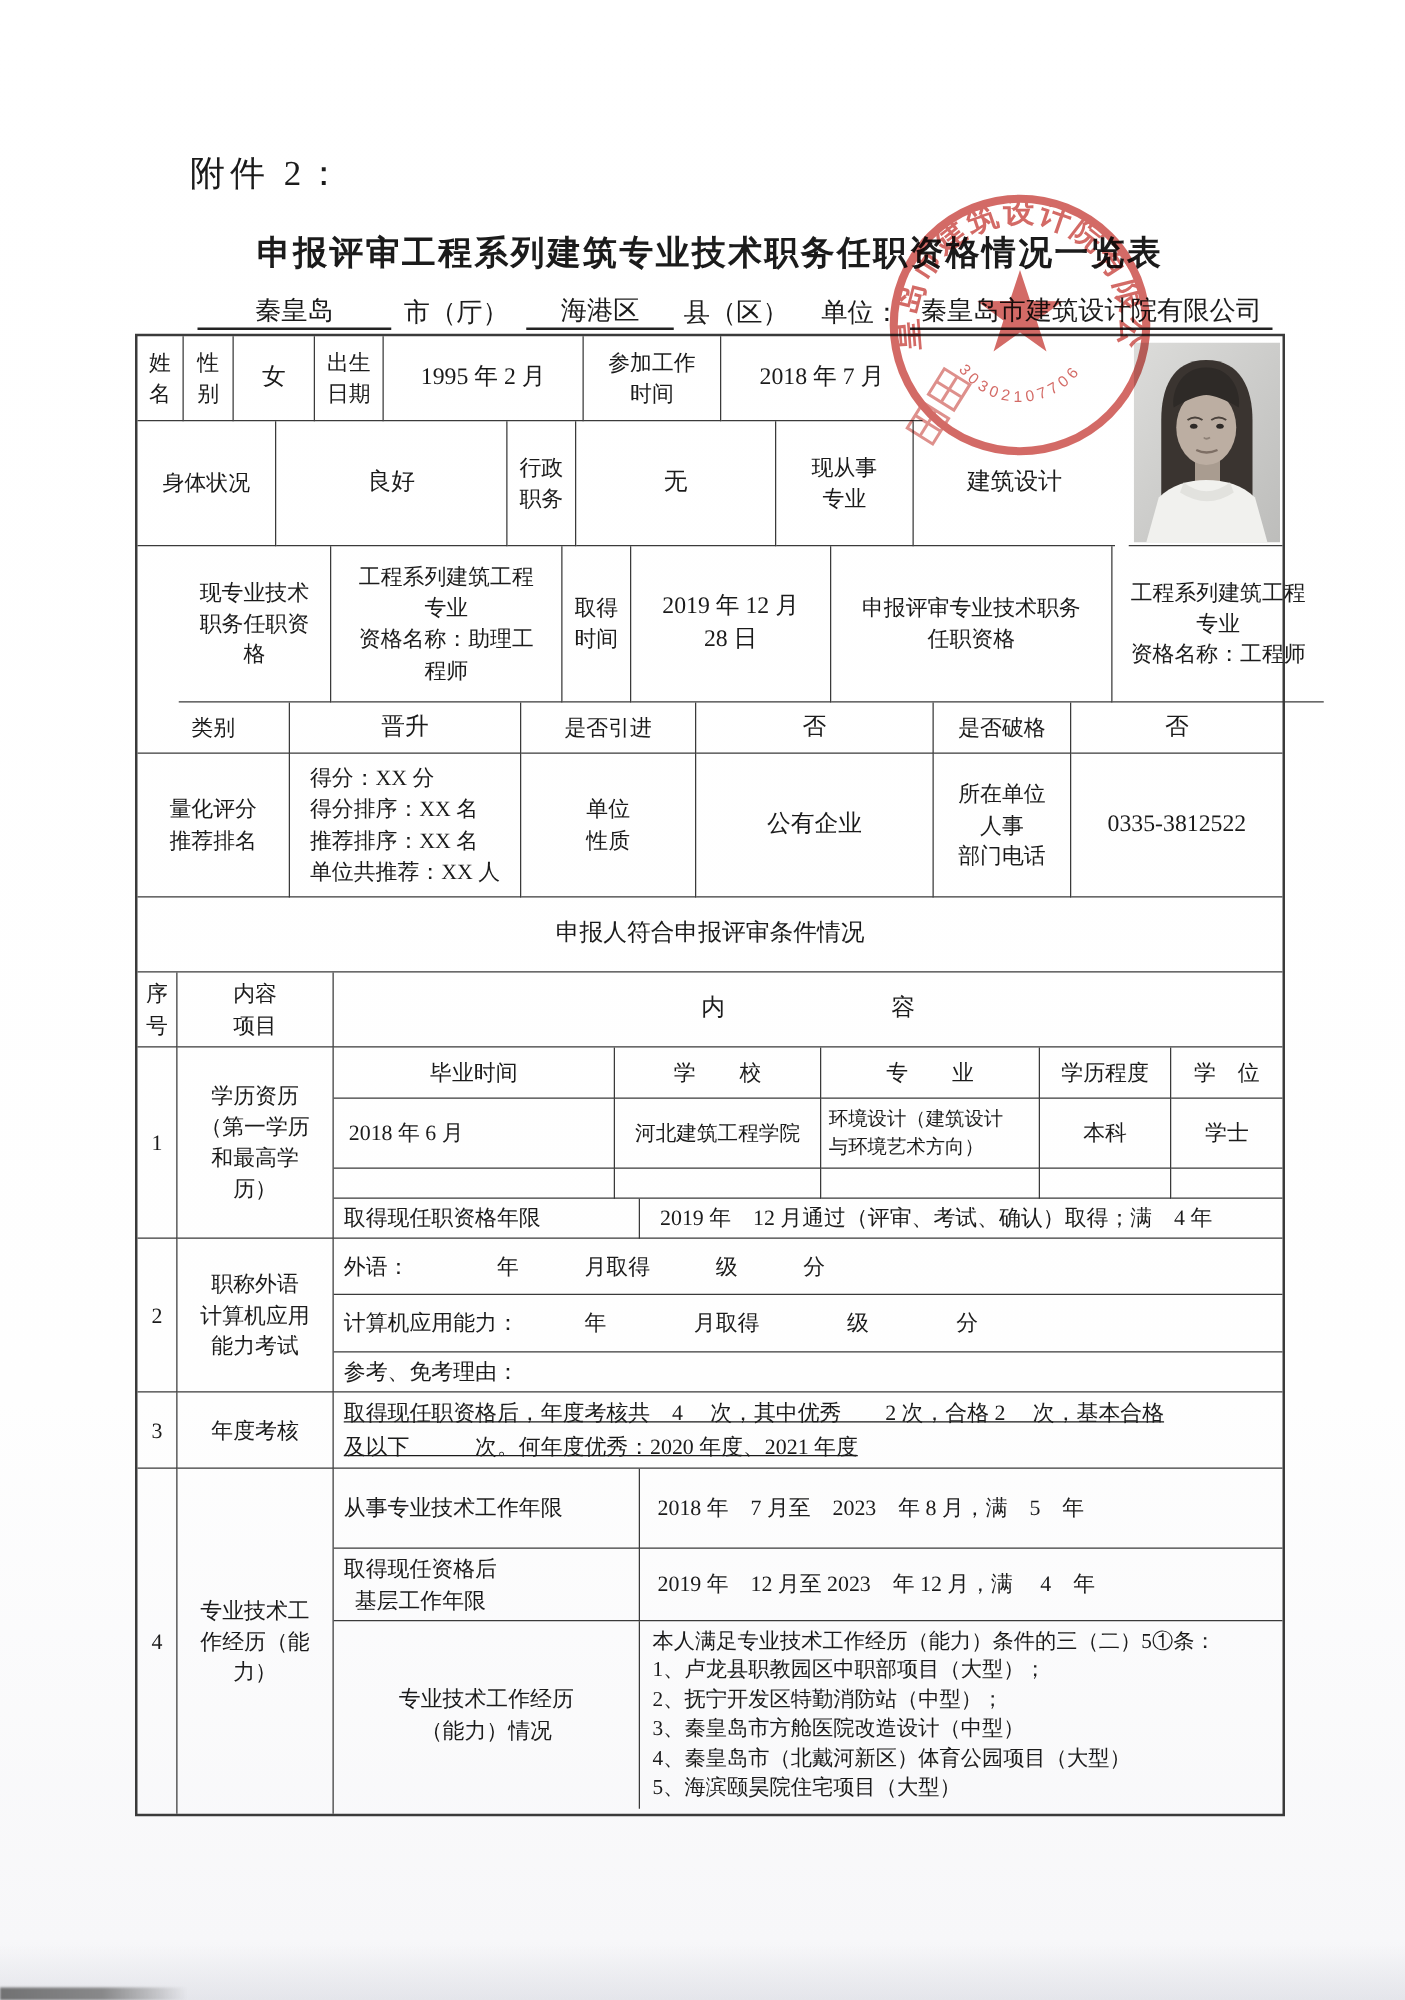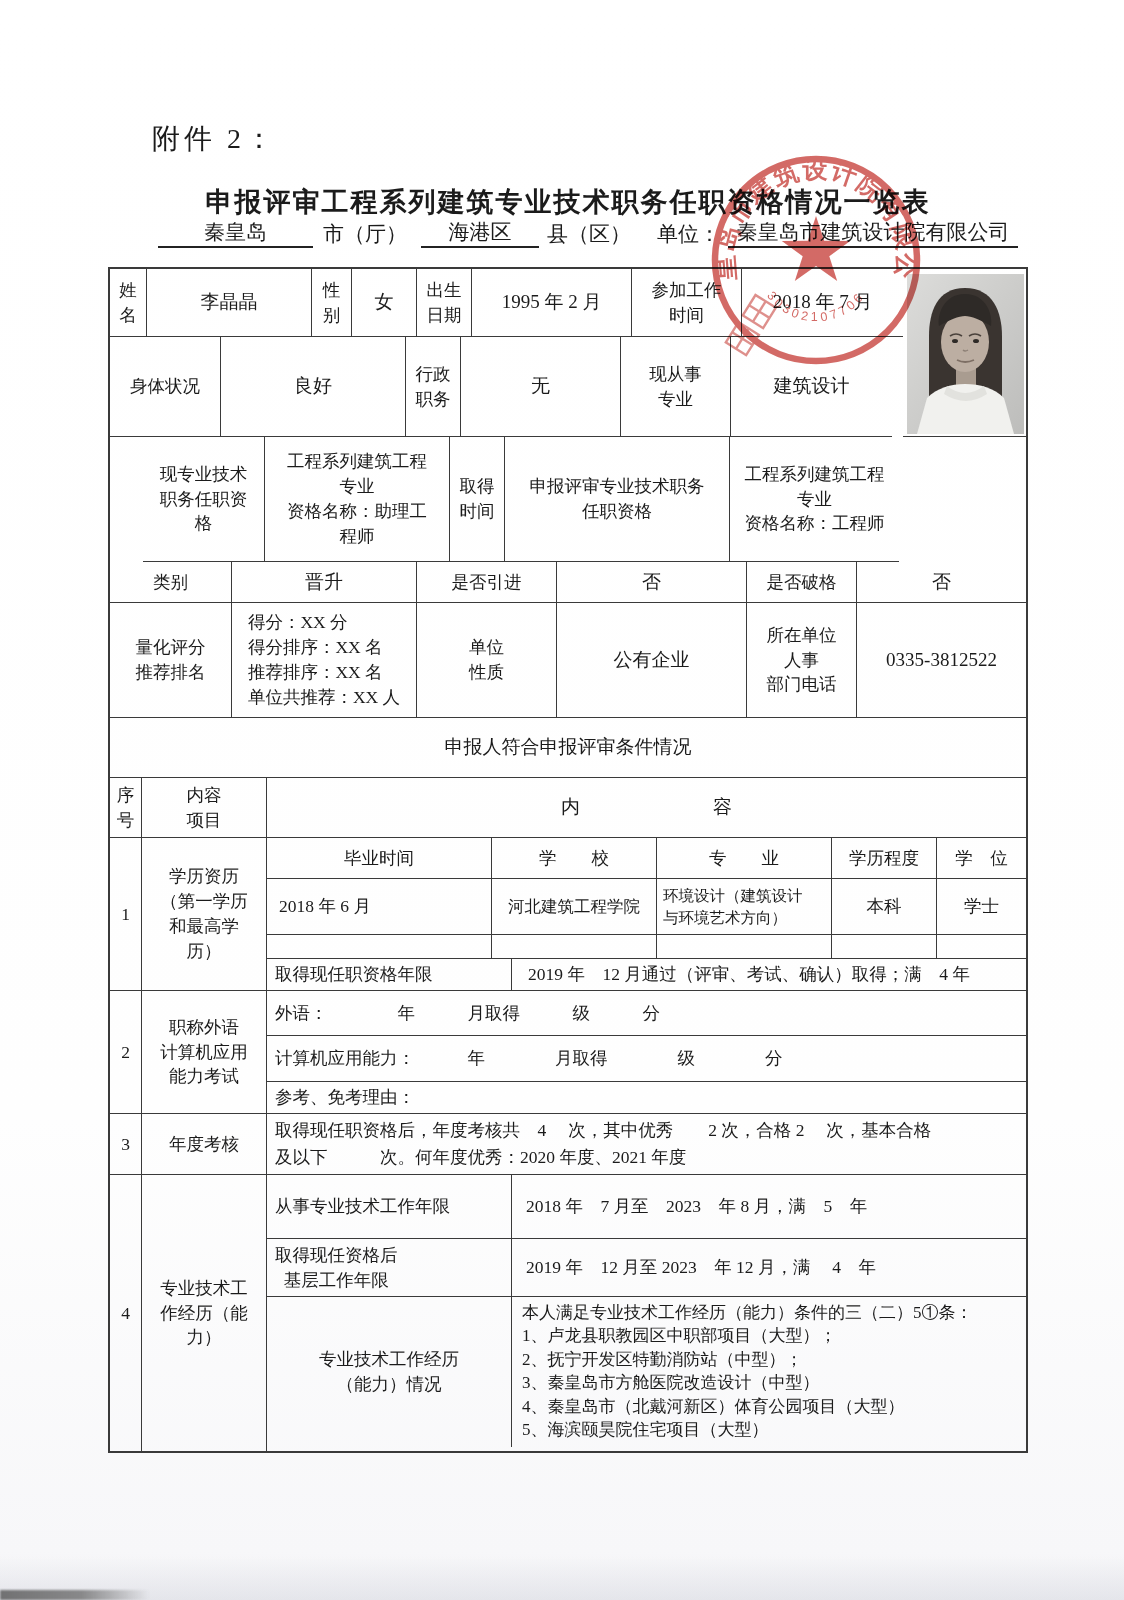--- a/index.html
+++ b/index.html
@@ -18,21 +18,21 @@
   .attachment {
     position:absolute; left:152px; top:120px;
     font-size:28px; letter-spacing:4px;
   }
   .main-title {
     position:absolute; left:108px; top:184px; width:920px;
     text-align:center; font-size:27px; font-weight:bold;
     font-family:"Liberation Sans", sans-serif; letter-spacing:2px;
   }
   .subtitle {
-    position:absolute; left:158px; top:218px; width:870px;
+    position:absolute; left:158px; top:234px; width:870px;
     font-size:21px; display:flex; align-items:flex-end; white-space:nowrap;
   }
   .subtitle .u {
     border-bottom:2px solid #222; text-align:center; display:inline-block;
   }
   .subtitle .plain { display:inline-block; padding:0 6px; }
 
   
   .form-table {
     position:absolute; left:108px; top:267px; width:920px; height:1186px;
@@ -95,21 +95,20 @@
     <span class="u" style="width:290px;">秦皇岛市建筑设计院有限公司</span>
   </div>
 
   <div class="form-table">
 
     <div class="r" style="height:168px;">
       <div class="sub" style="width:793px;">
         <div class="r" style="height:68px;">
           <div class="c" style="width:37px;">姓
 名</div>
-          <div class="c big" style="width:165px;">李晶晶</div>
           <div class="c" style="width:40px;">性
 别</div>
           <div class="c big" style="width:65px;">女</div>
           <div class="c" style="width:55px;">出生
 日期</div>
           <div class="c big" style="width:160px;text-align:right;">1995 年 2 月</div>
           <div class="c" style="width:110px;">参加工作
 时间</div>
           <div class="c big lr" style="width:161px;">2018 年 7 月</div>
         </div>
@@ -152,20 +151,22 @@
     <div class="r" style="height:125px;">
       <div class="c" style="width:122px;margin-left:33px;">现专业技术
 职务任职资
 格</div>
       <div class="c" style="width:185px;">工程系列建筑工程
 专业
 资格名称：助理工
 程师</div>
       <div class="c" style="width:55px;">取得
 时间</div>
+      <div class="c big" style="width:160px;">2019 年 12 月
+28 日</div>
       <div class="c" style="width:225px;">申报评审专业技术职务
 任职资格</div>
       <div class="c lr" style="width:169px;">工程系列建筑工程
 专业
 资格名称：工程师</div>
     </div>
 
     <div class="r" style="height:41px;">
       <div class="c" style="width:122px;">类别</div>
       <div class="c big" style="width:185px;">晋升</div>
@@ -253,21 +254,21 @@
         </div>
         <div class="r" style="height:32px;">
           <div class="c left lr" style="width:759px; padding-left:8px; border-bottom:1.5px solid #3a3a3a;">参考、免考理由：</div>
         </div>
       </div>
     </div>
 
     <div class="r" style="height:61px;">
       <div class="c" style="width:32px;">3</div>
       <div class="c" style="width:125px;">年度考核</div>
-      <div class="c left lr" style="width:759px; padding-left:8px; line-height:1.55;">取得现任职资格后，年度考核共　4 　次，其中优秀　　2 次，合格 2 　次，基本合格
+      <div class="c left lr" style="width:759px; padding-left:8px; line-height:1.55;text-decoration:underline;">取得现任职资格后，年度考核共　4 　次，其中优秀　　2 次，合格 2 　次，基本合格
 及以下　　　次。何年度优秀：2020 年度、2021 年度</div>
     </div>
 
     <div class="r" style="height:276px;">
       <div class="c lb" style="width:32px;">4</div>
       <div class="c lb" style="width:125px;">专业技术工
 作经历（能
 力）</div>
       <div class="sub" style="width:759px;">
         <div class="r" style="height:64px;">

